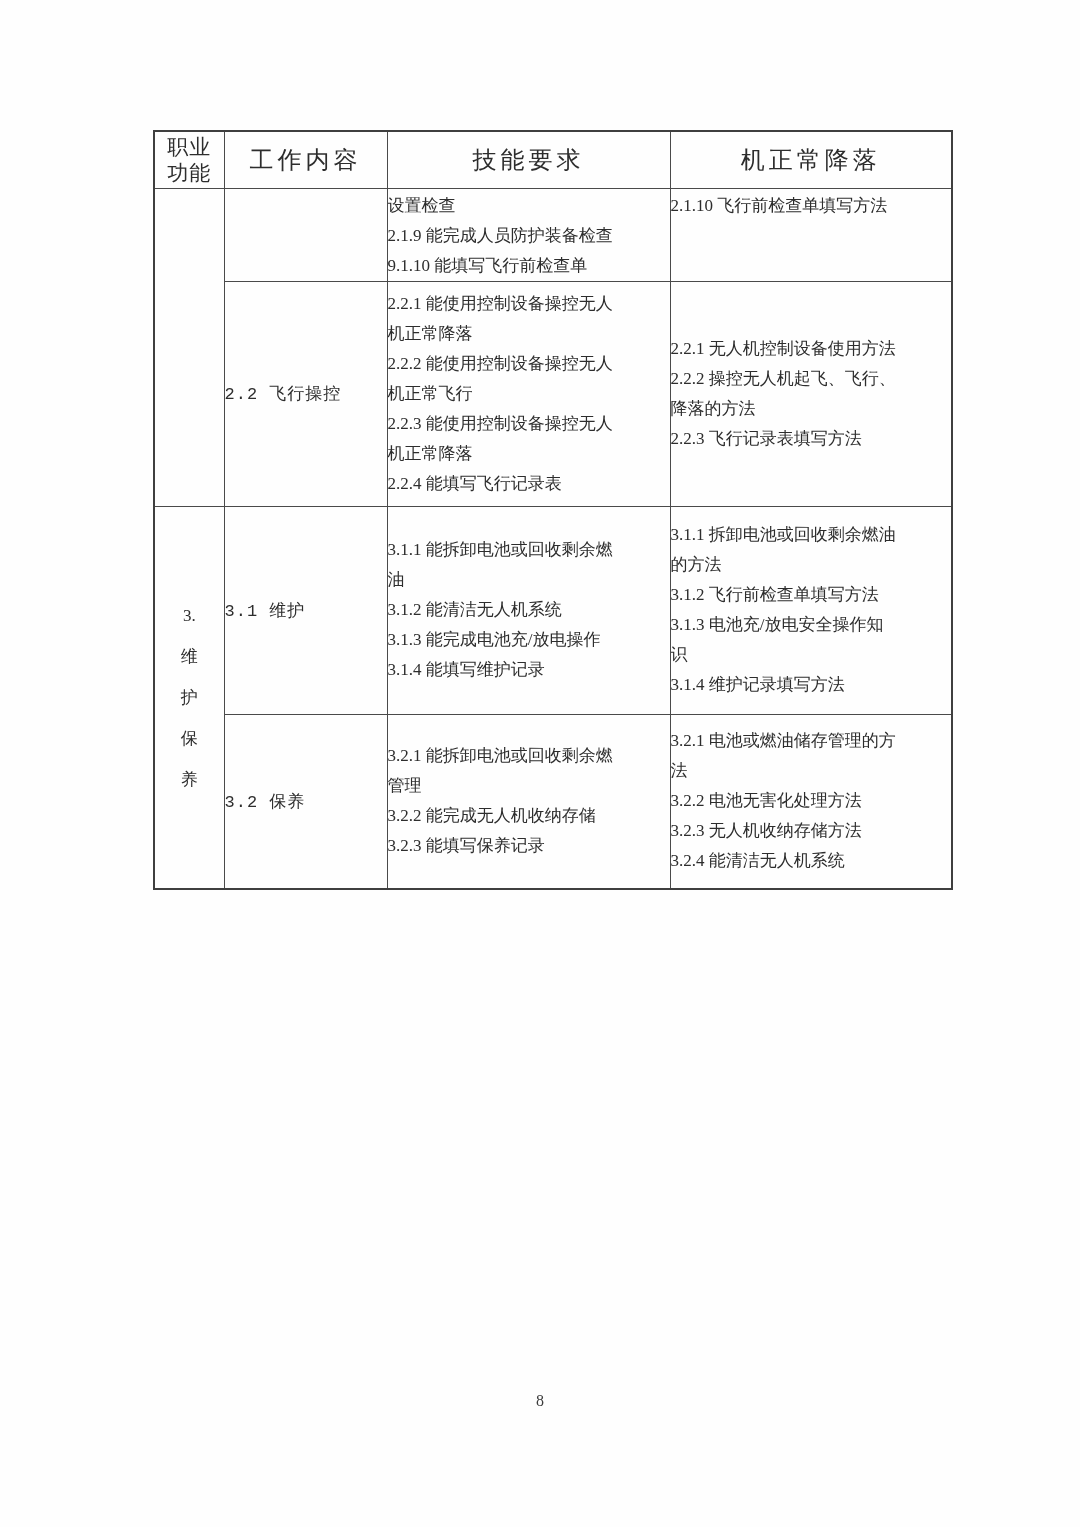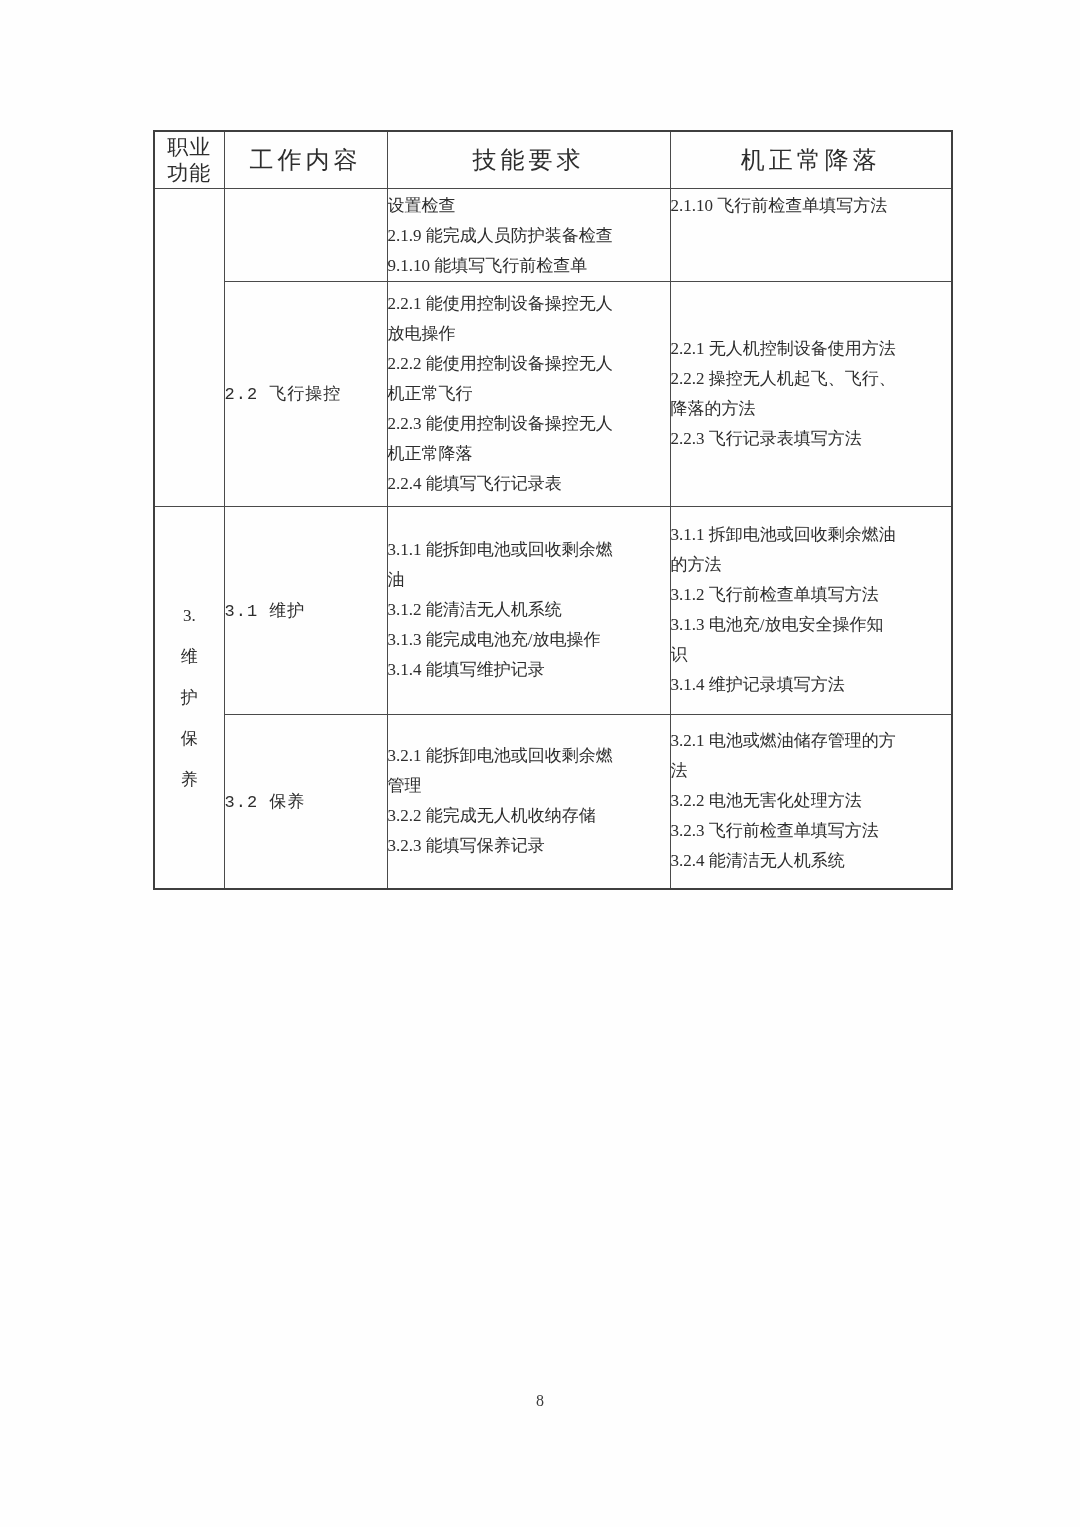--- a/index.html
+++ b/index.html
@@ -124,21 +124,21 @@
       </td>
       <td class="cell-list">
         <div class="item">2.1.10 飞行前检查单填写方法</div>
       </td>
     </tr>
 
     <tr class="r-2">
       <td class="cell-work">2.2 飞行操控</td>
       <td class="cell-list">
         <div class="item">2.2.1 能使用控制设备操控无人
-放电操作</div>
+机正常降落</div>
         <div class="item">2.2.2 能使用控制设备操控无人
 机正常飞行</div>
         <div class="item">2.2.3 能使用控制设备操控无人
 机正常降落</div>
         <div class="item">2.2.4 能填写飞行记录表</div>
       </td>
       <td class="cell-list">
         <div class="item">2.2.1 无人机控制设备使用方法</div>
         <div class="item">2.2.2 操控无人机起飞、飞行、
 降落的方法</div>
@@ -175,21 +175,21 @@
       <td class="cell-list">
         <div class="item">3.2.1 能拆卸电池或回收剩余燃
 管理</div>
         <div class="item">3.2.2 能完成无人机收纳存储</div>
         <div class="item">3.2.3 能填写保养记录</div>
       </td>
       <td class="cell-list">
         <div class="item">3.2.1 电池或燃油储存管理的方
 法</div>
         <div class="item">3.2.2 电池无害化处理方法</div>
-        <div class="item">3.2.3 飞行前检查单填写方法</div>
+        <div class="item">3.2.3 无人机收纳存储方法</div>
         <div class="item">3.2.4 能清洁无人机系统</div>
       </td>
     </tr>
   </tbody>
     </table>
 
   <div class="page-number">8</div>
 
 </div>
 

